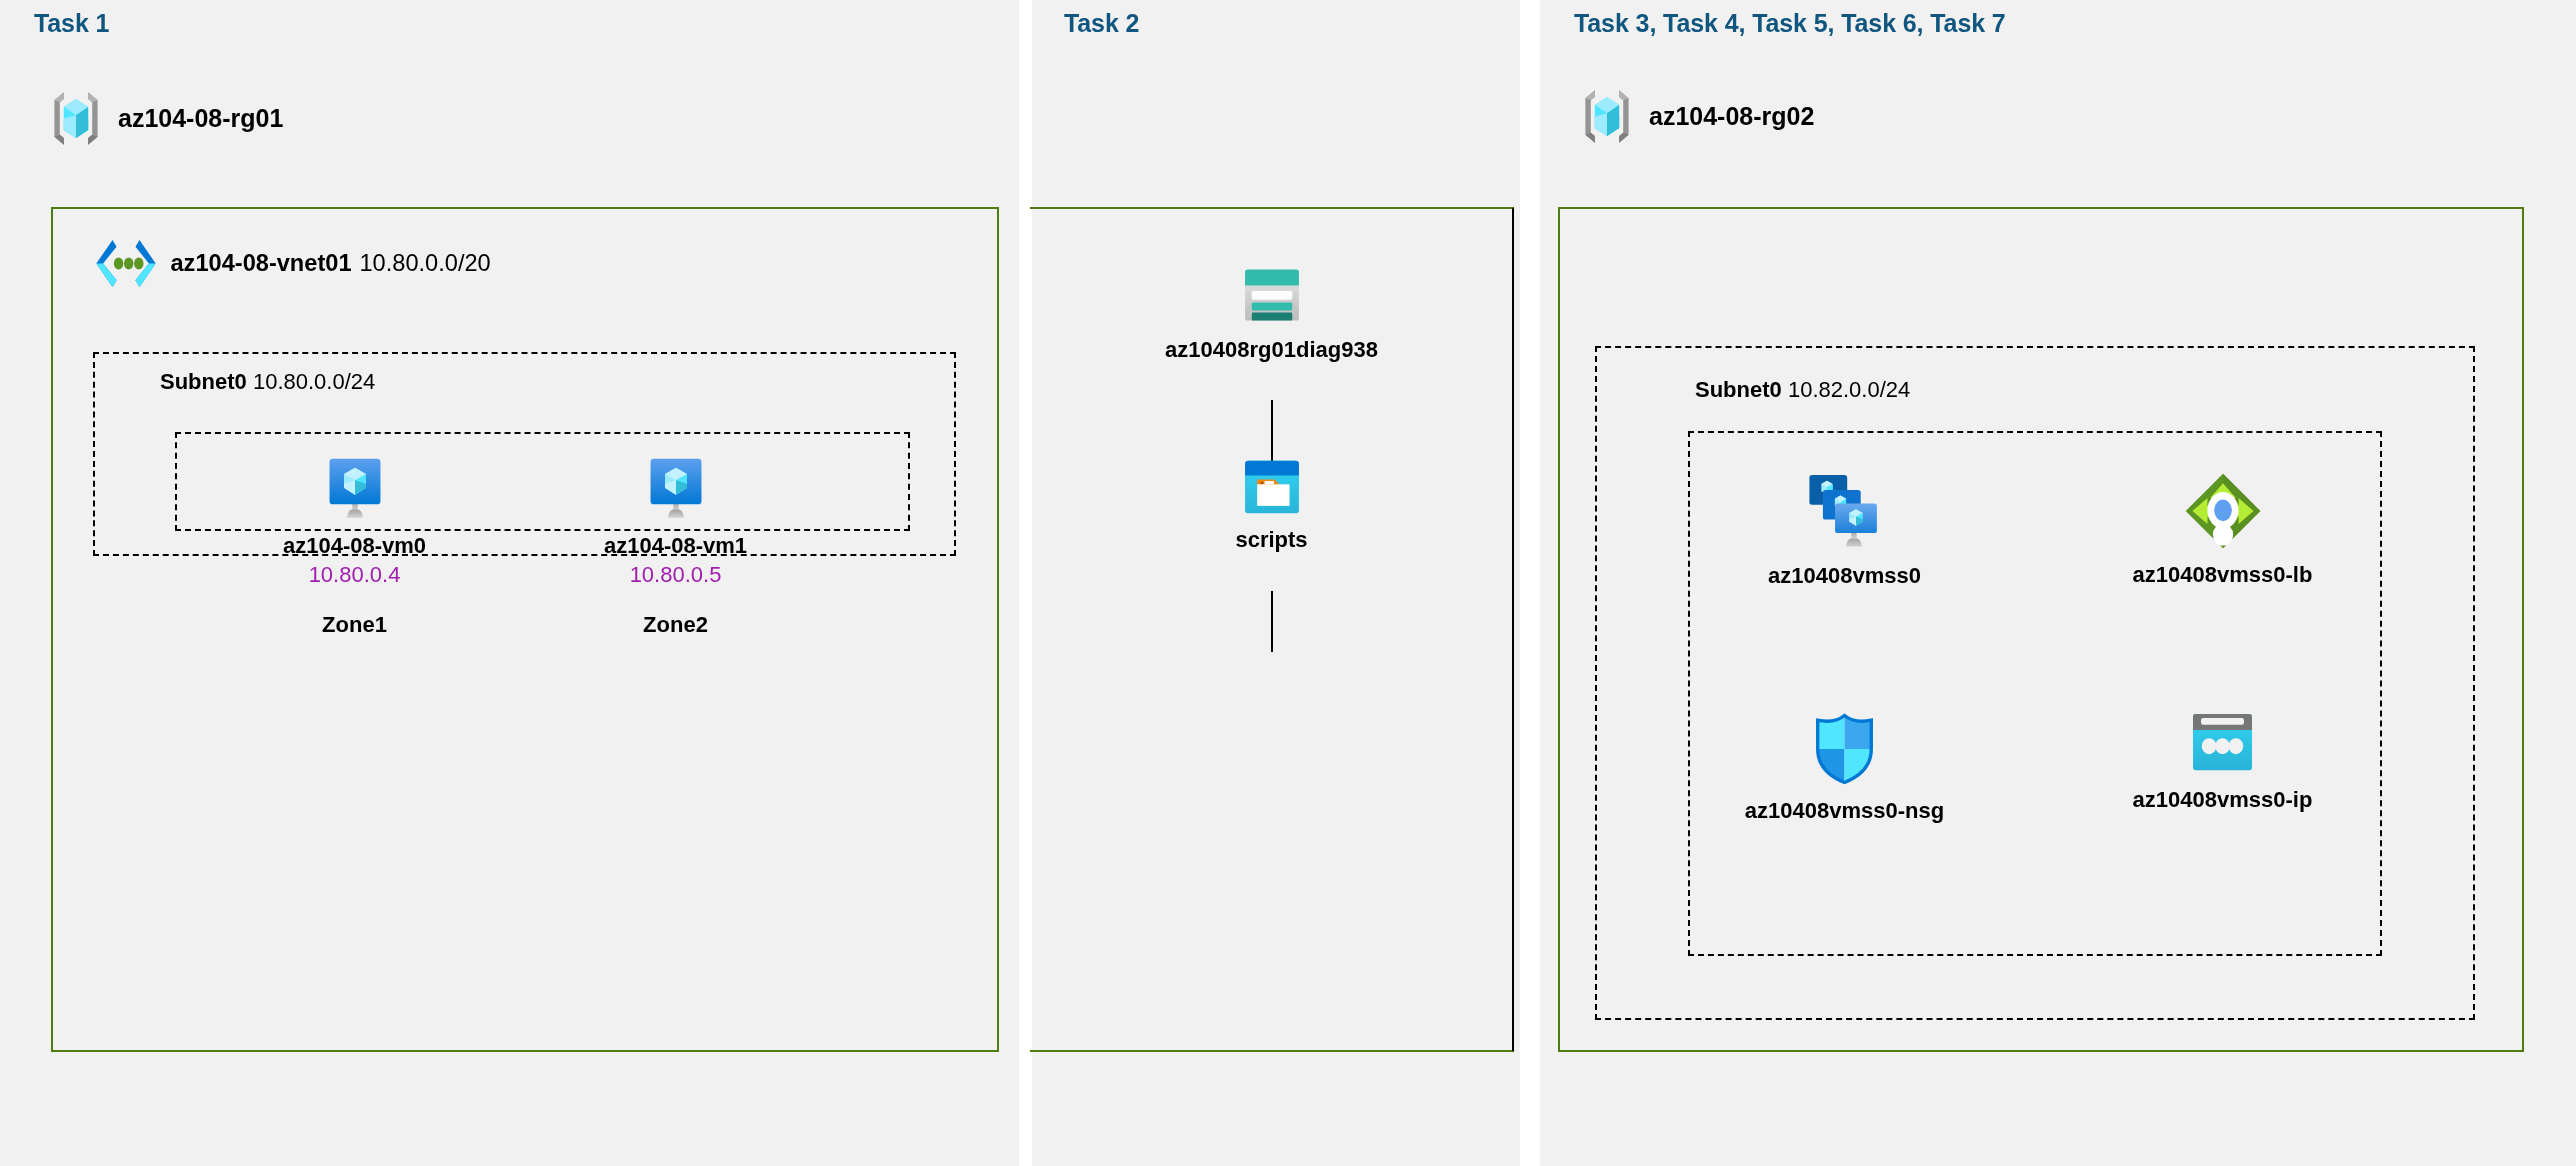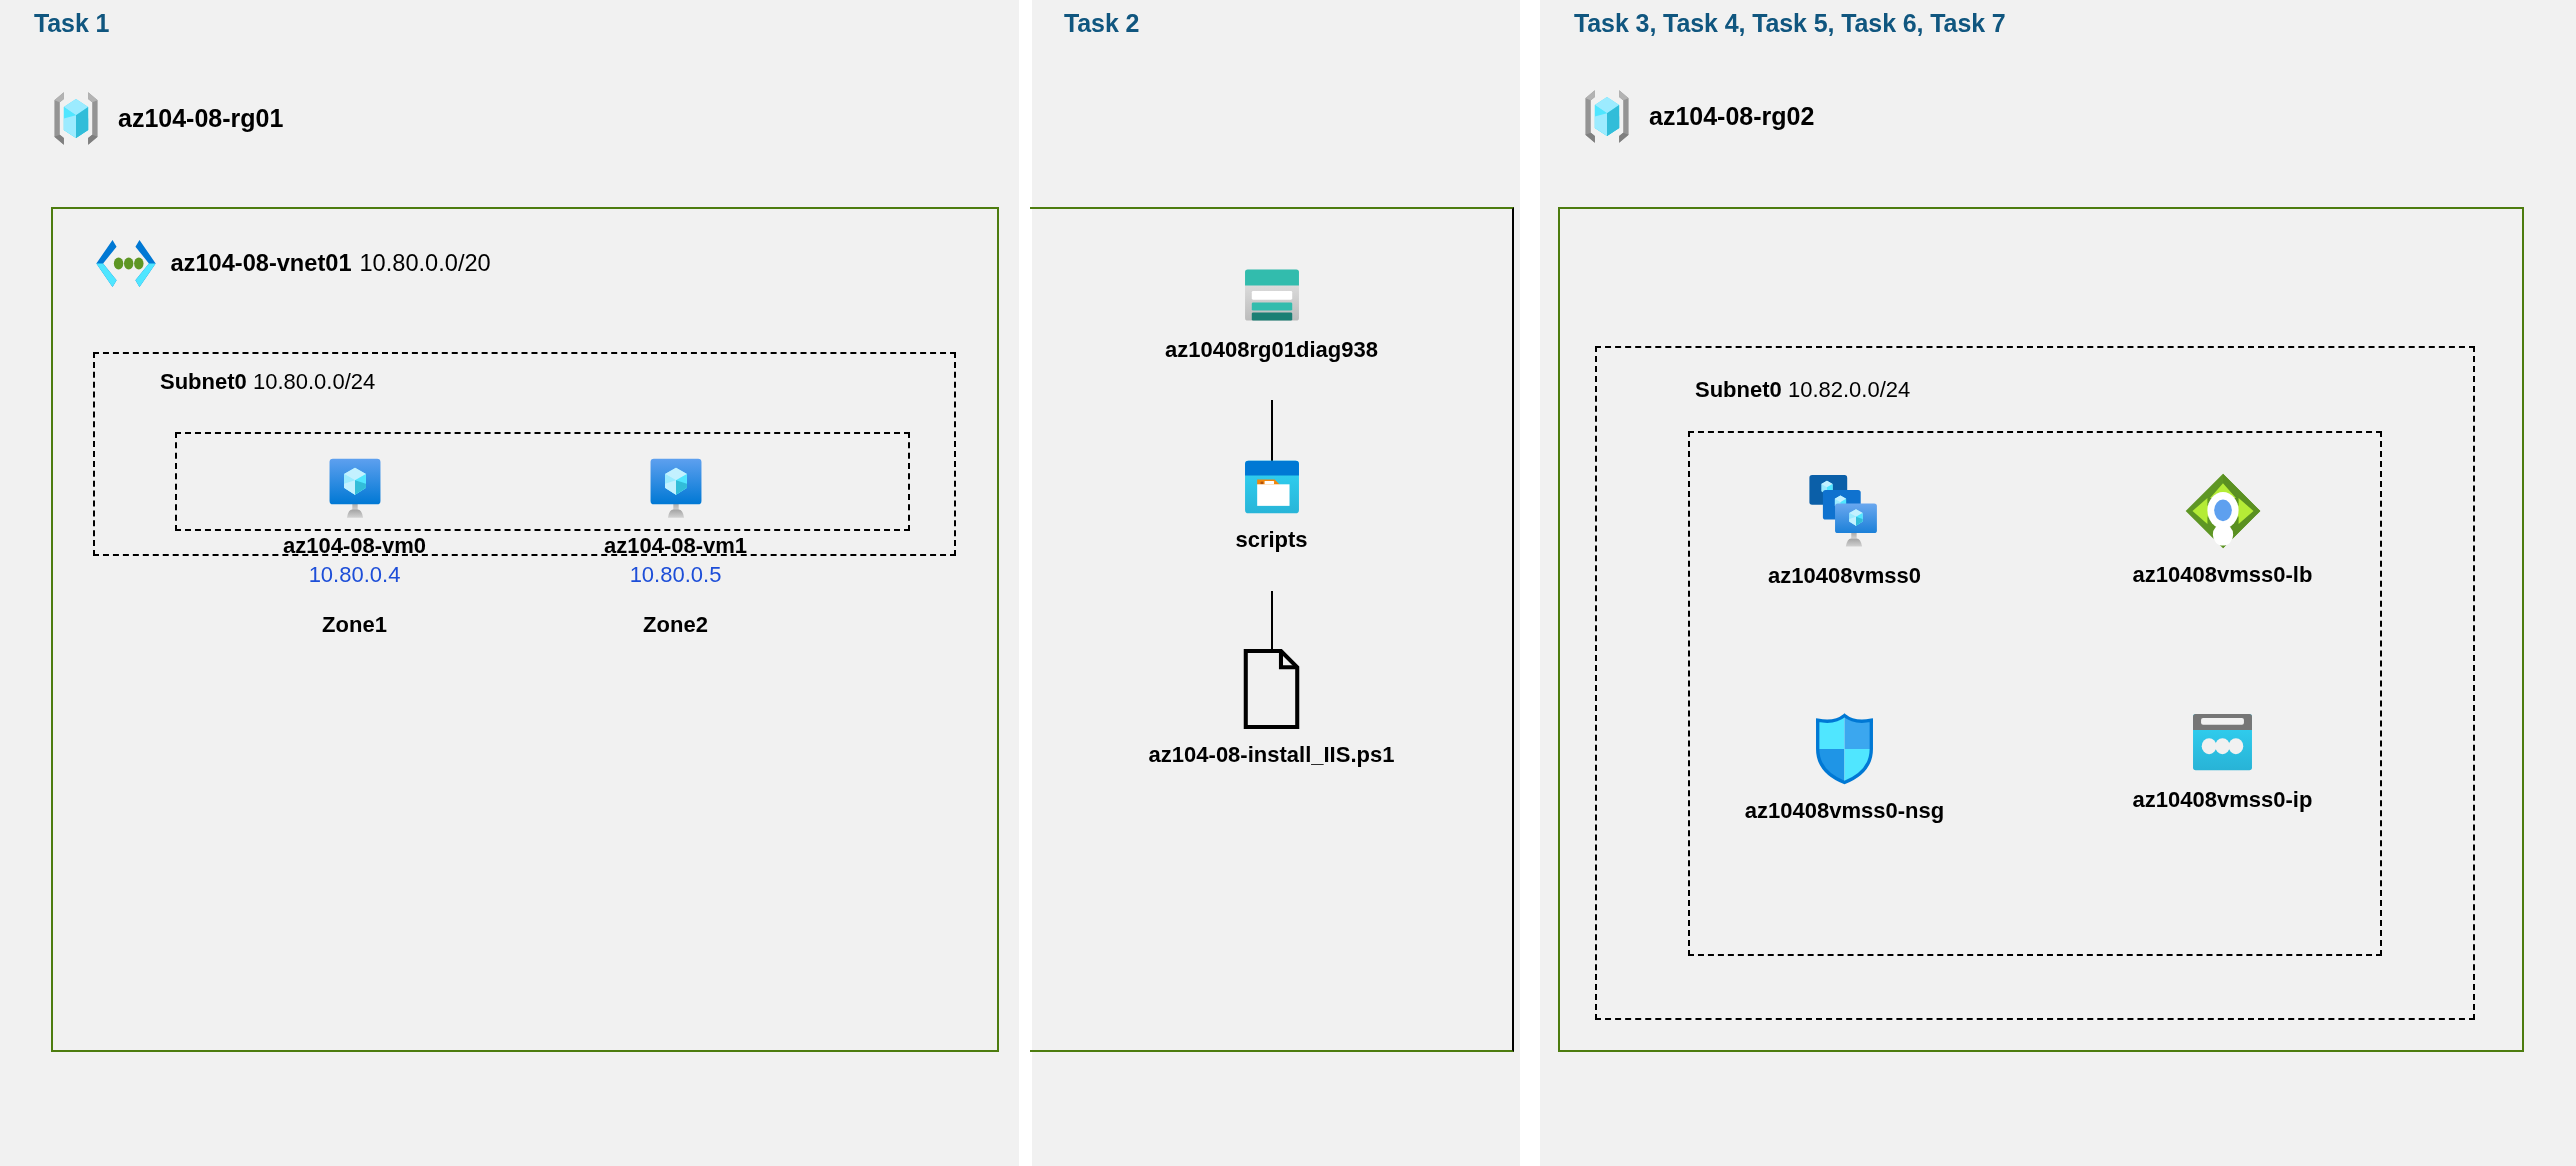--- a/index.html
+++ b/index.html
@@ -104,21 +104,21 @@
   .node-name {
     font-size: 22px;
     font-weight: bold;
     color: #000;
     margin-top: 10.8px;
     white-space: nowrap;
   }
   .node-sub {
     font-size: 22px;
     font-weight: normal;
-    color: #1d4ed8;
+    color: #a21caf;
     margin-top: 2.7px;
     white-space: nowrap;
   }
   .node-zone {
     font-size: 22px;
     font-weight: bold;
     color: #000;
     margin-top: 24px;
     white-space: nowrap;
   }
@@ -302,29 +302,20 @@
         <rect x="29" y="35" width="4" height="4" fill="#b3520a"></rect>
         <rect x="35" y="34" width="14" height="5" rx="1" fill="#ffffff"></rect>
         <rect x="24" y="39" width="48" height="32" fill="#ffffff"></rect>
       </svg>
     </span>
     <span class="node-name">scripts</span>
   </div>
 
   <div class="connector" style="left:239px; top:591px; height:61px;"></div>
 
-  <div class="node" style="left:125px; top:647px;">
-    <span>
-      <svg class="icon" width="65" height="84" viewBox="0 0 96 124">
-        <path d="M10 6 H62 L86 30 V118 H10 Z" fill="#f1f1f1" stroke="#000000" stroke-width="6" stroke-linejoin="miter"></path>
-        <path d="M62 6 V30 H86" fill="none" stroke="#000000" stroke-width="6" stroke-linejoin="miter"></path>
-      </svg>
-    </span>
-    <span class="node-name">az104-08-install_IIS.ps1</span>
-  </div>
 </div>
 
 <div class="panel" id="panel-task37">
 
   <div class="task-title" style="left:34px; top:8.8px;">Task 3, Task 4, Task 5, Task 6, Task 7</div>
 
   <div class="rg-header" style="left:40px; top:86px;">
     <span>
       <svg class="icon" width="54" height="61" viewBox="0 0 80 90">
         <path d="M22 6 L8 18 L8 72 L22 84 L22 74 L16 69 L16 21 L22 16 Z" fill="#949494"></path>

